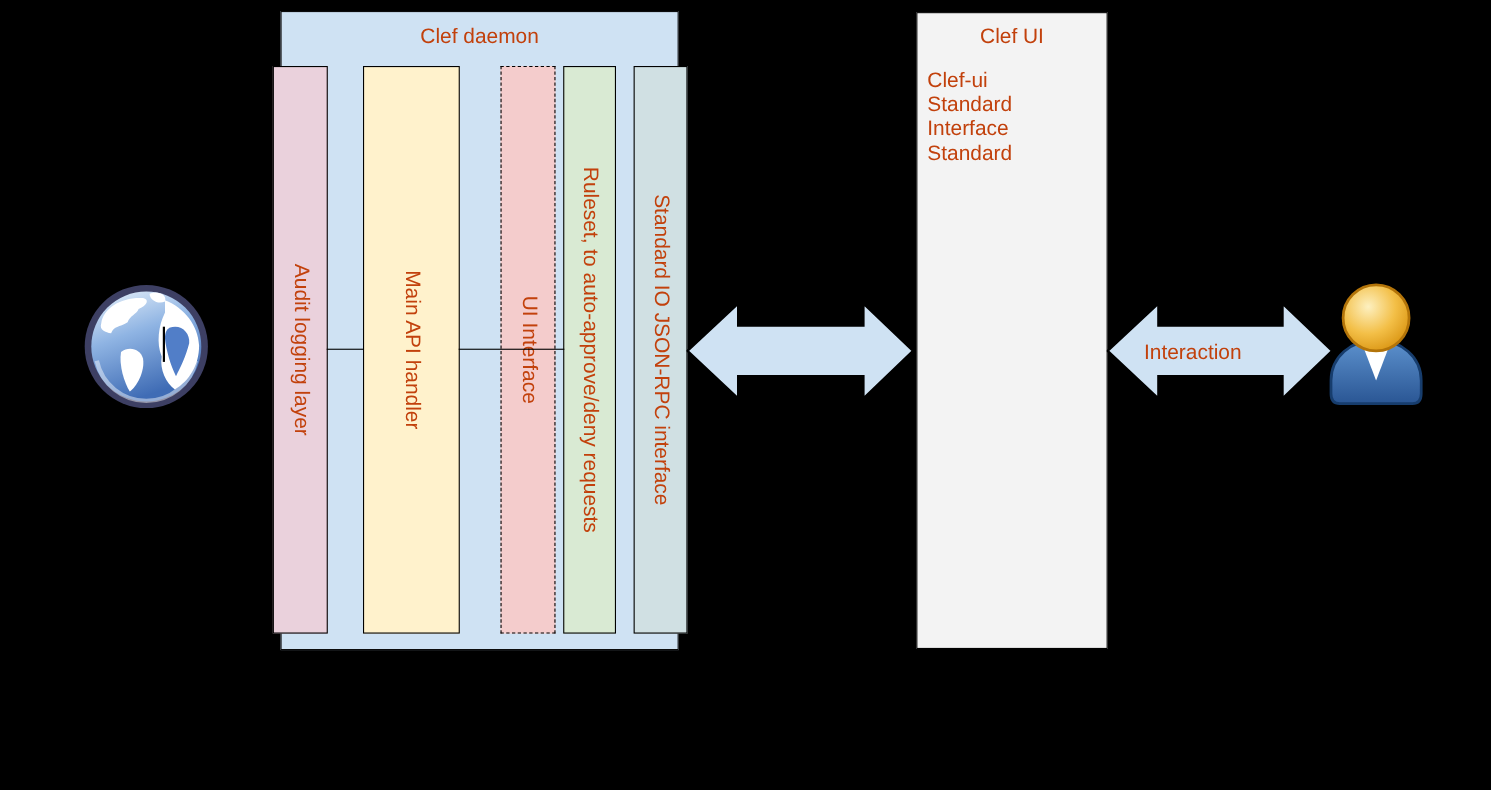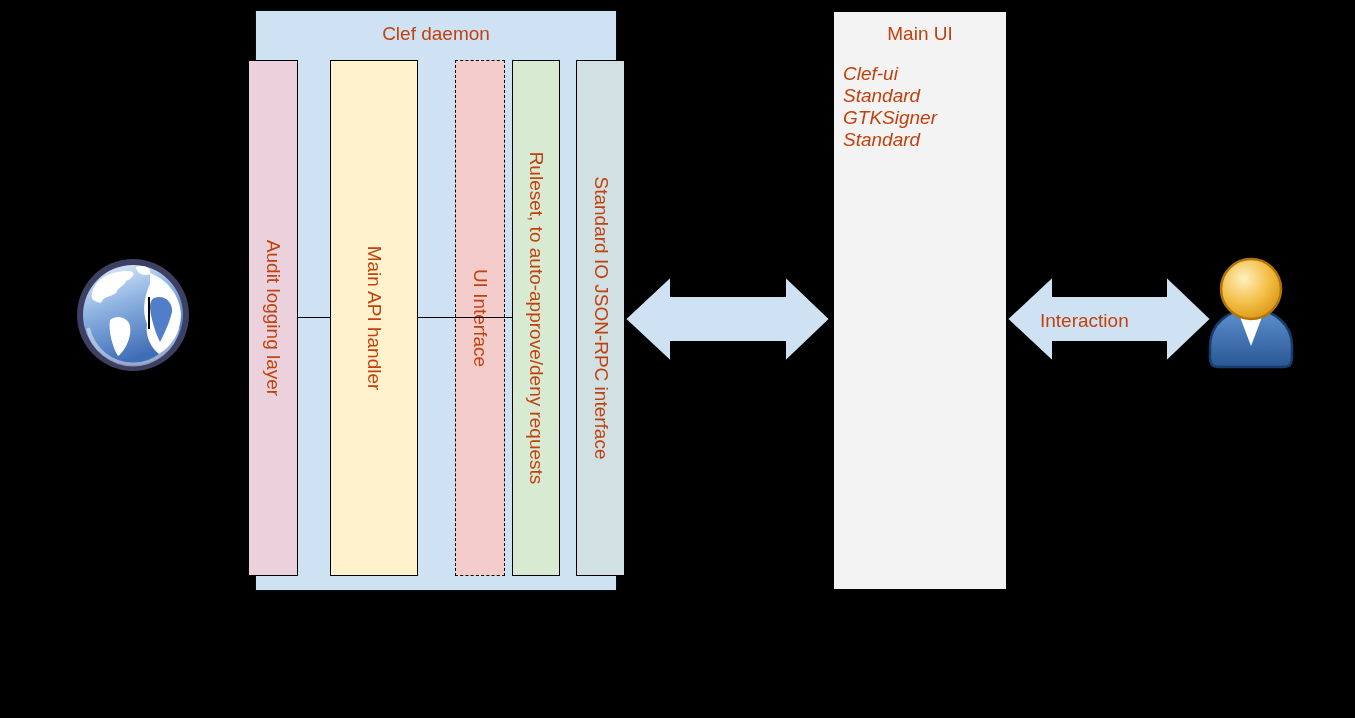--- a/index.html
+++ b/index.html
@@ -36,21 +36,21 @@
   .hline1{left:297px;top:314px;width:33px;}
   .hline2{left:417px;top:314px;width:96px;}
   .globe-tick{left:148px;top:294px;width:2px;height:32px;background:#000;z-index:6;}
   
   .someui-box{
     left:833px;top:8px;width:174px;height:579px;
     background:#f3f3f3;border:1.5px solid #000;box-sizing:border-box;
   }
   .someui-title{left:833px;top:20px;width:174px;text-align:center;}
   .someui-list{left:843px;top:60px;width:160px;line-height:22px;}
-  .someui-list div{white-space:nowrap;font-style:italic;}
+  .someui-list div{white-space:nowrap;}
   
   .arrow{z-index:3;}
   .arrow-left {left:624px;top:271px;width:208px;height:90px;}
   .arrow-right{left:1006px;top:271px;width:207px;height:90px;}
   .arrow-label{z-index:4;line-height:23px;white-space:nowrap;}
   .arrow-label-left {left:655px;top:295px;}
   .arrow-label-right{left:1040px;top:306px;}
   
   .globe-wrap {left:74px;top:253px;width:118px;height:118px;z-index:2;}
   .person-wrap{left:1206px;top:251px;width:90px;height:115px;z-index:2;}
@@ -77,25 +77,25 @@
   </div>
   <div class="abs col col-stdio">
     <span class="vlabel">Standard IO JSON-RPC interface</span>
   </div>
 
   <div class="abs hline hline1"></div>
   <div class="abs hline hline2"></div>
   <div class="abs globe-tick"></div>
 
   <div class="abs someui-box"></div>
-  <div class="abs someui-title">Main UI</div>
+  <div class="abs someui-title">Clef UI</div>
   <div class="abs someui-list">
     <div>Clef-ui</div>
     <div>Standard</div>
-    <div>GTKSigner</div>
+    <div>Interface</div>
     <div>Standard</div>
   </div>
 
   <svg class="abs arrow arrow-left" viewBox="0 0 208 90">
     <polygon points="1,45 47,2 47,22 161,22 161,2 206,45 161,88 161,68 47,68 47,88" fill="#cfe2f3" stroke="#000" stroke-width="2"></polygon>
   </svg>
 
   <svg class="abs arrow arrow-right" viewBox="0 0 207 90">
     <polygon points="1,45 47,2 47,22 160,22 160,2 205,45 160,88 160,68 47,68 47,88" fill="#cfe2f3" stroke="#000" stroke-width="2"></polygon>
   </svg>

